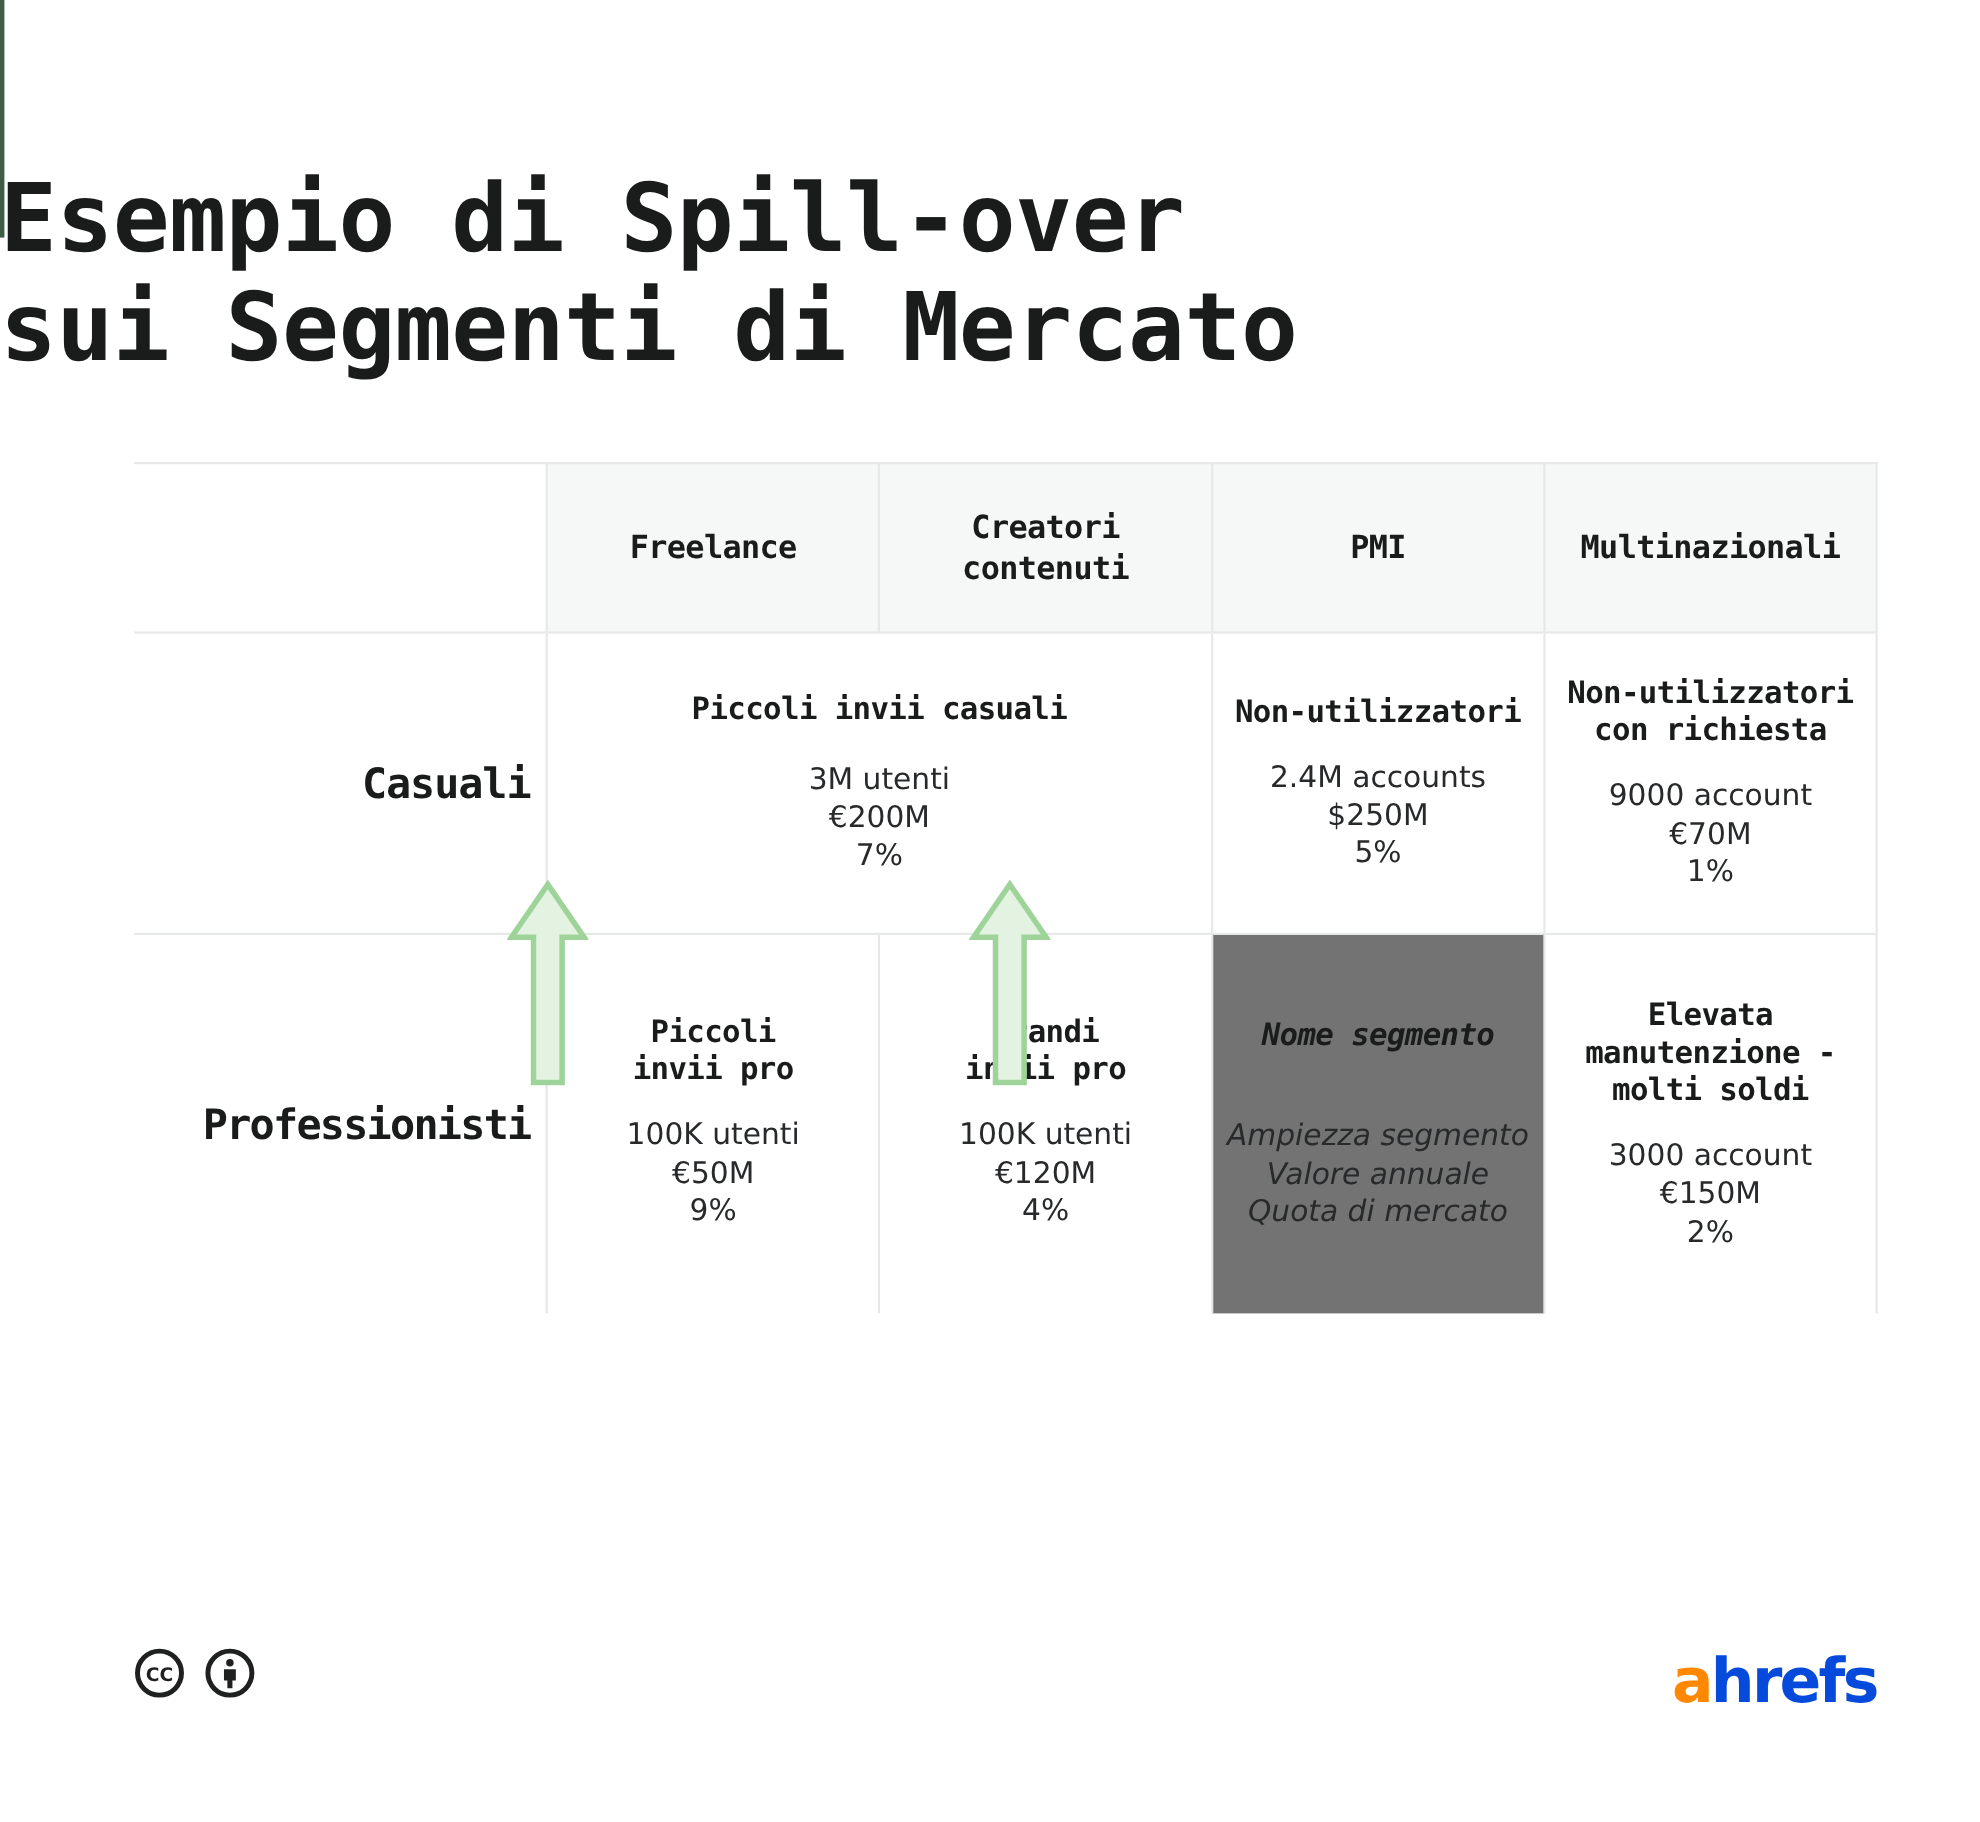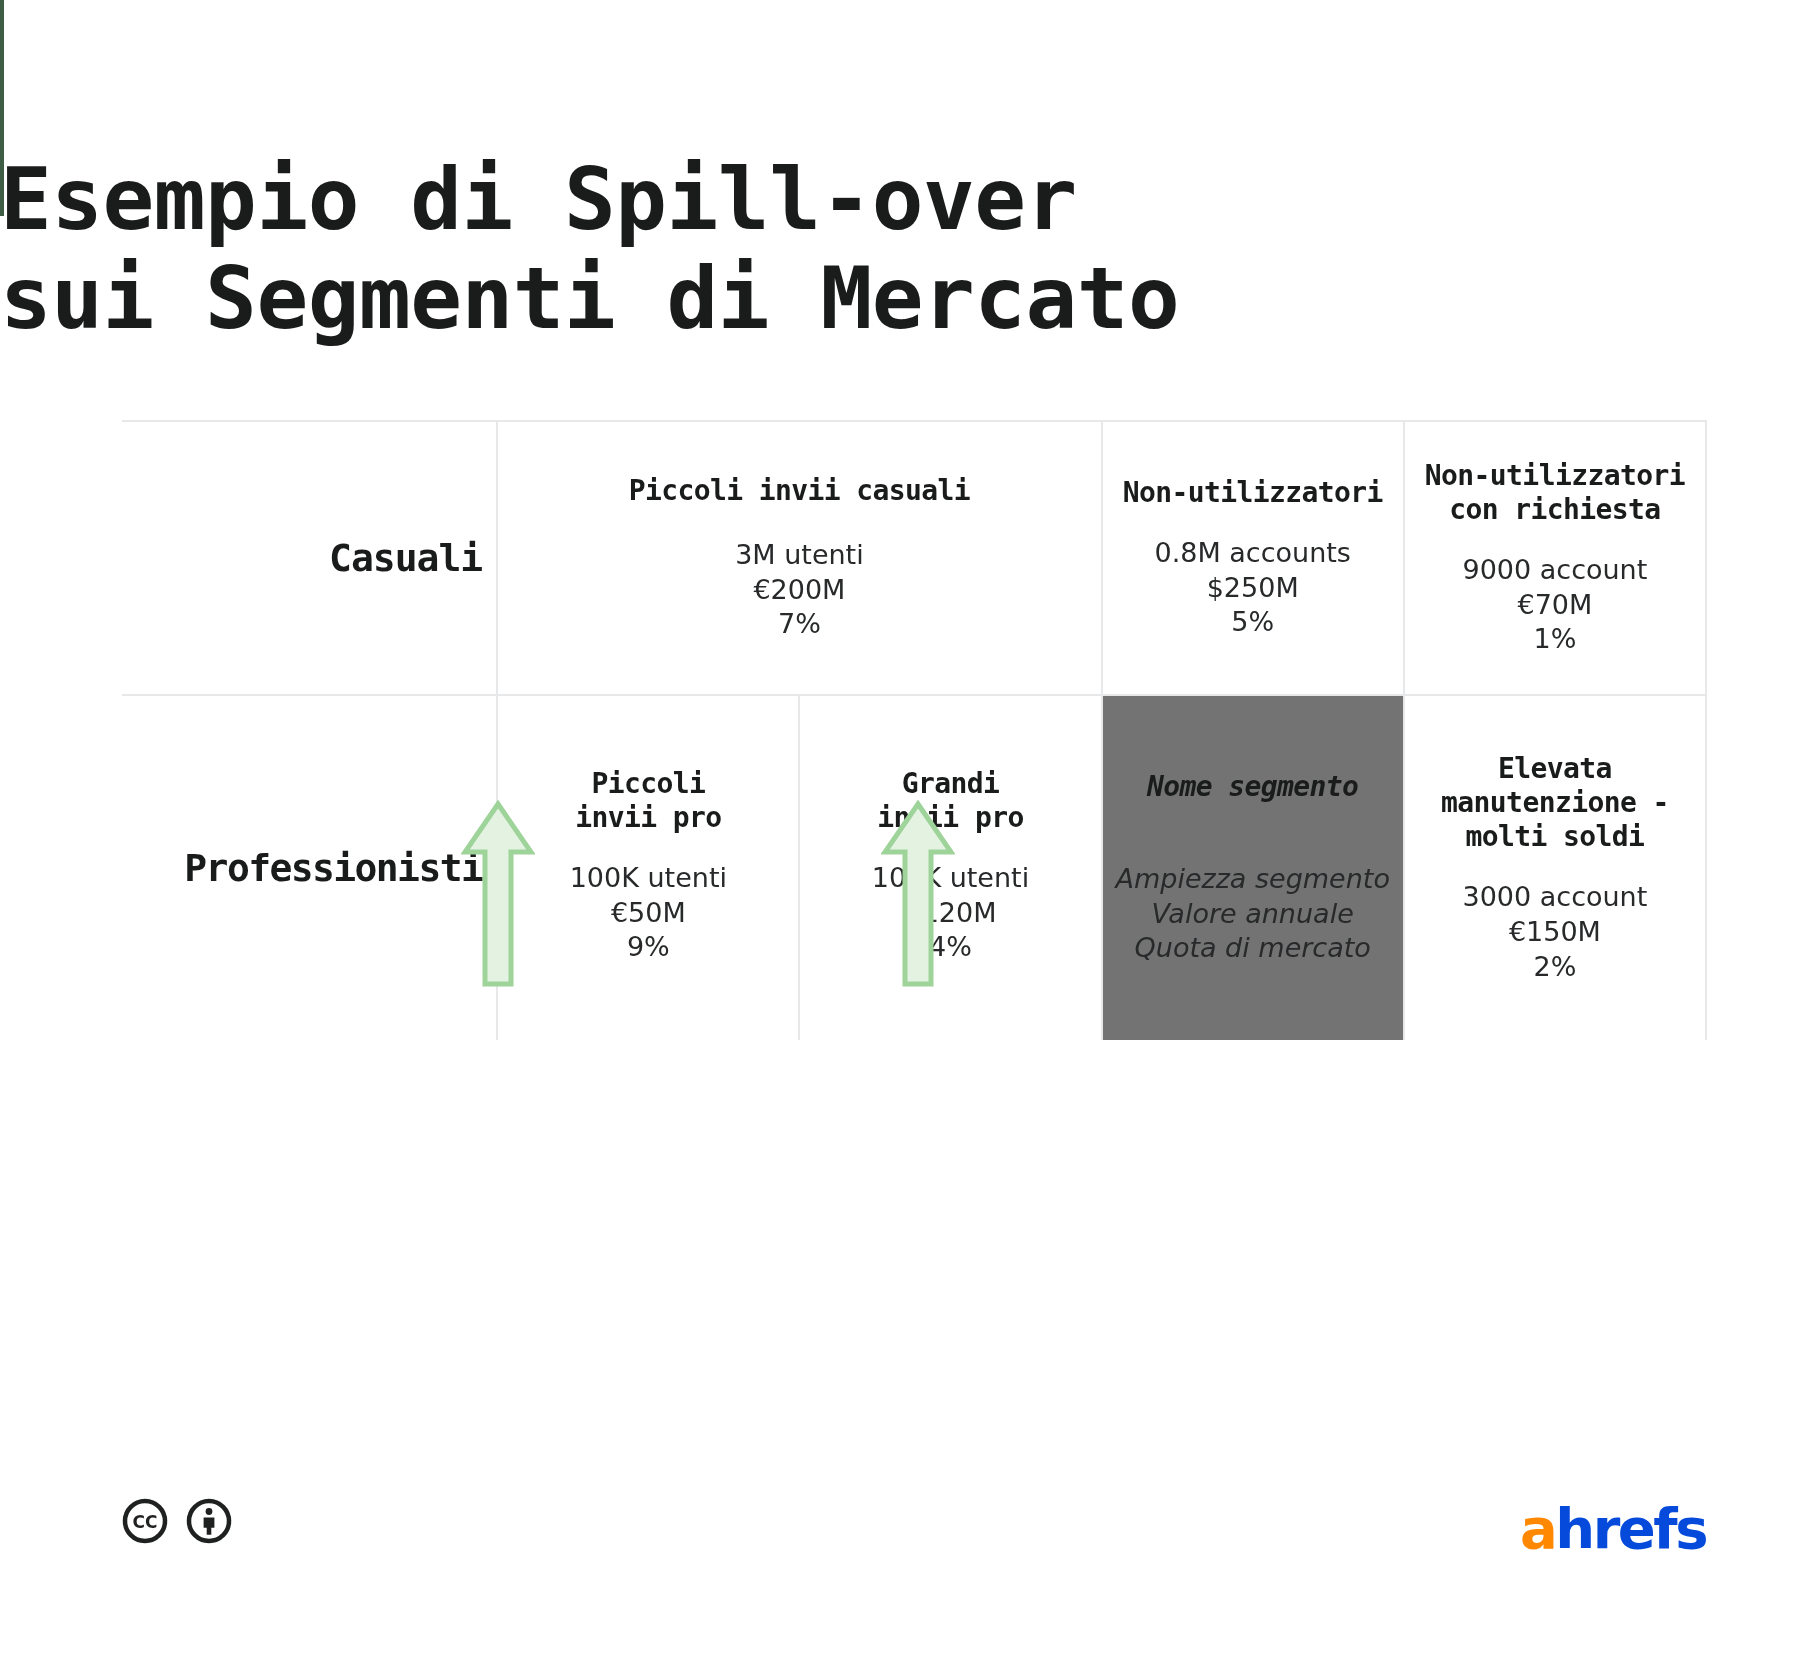--- a/index.html
+++ b/index.html
@@ -206,37 +206,53 @@
   <table>
     <colgroup>
       <col class="c-rowhdr">
       <col class="c-col">
         <col class="c-col">
         <col class="c-col">
         <col class="c-col">
     </colgroup>
     <tbody>
 
+      <tr class="sub-row">
+        <td class="sub-empty"></td>
+        <td class="first-sub">
+          <div class="sub-label">Freelance</div>
+        </td>
+        <td>
+          <div class="sub-label">Creatori
+contenuti</div>
+        </td>
+        <td>
+          <div class="sub-label">PMI</div>
+        </td>
+        <td>
+          <div class="sub-label">Multinazionali</div>
+        </td>
+      </tr>
 
       <tr class="body-row row-casuali">
         <td class="rowhdr">
           <div class="rowhdr-label">Casuali</div>
         </td>
         <td class="first-body merged-people" colspan="2">
           <div class="cell-inner">
             <div class="cell-title">Piccoli invii casuali</div>
             <div class="cell-stats">3M utenti
 €200M
 7%</div>
           </div>
         </td>
         <td>
           <div class="cell-inner">
             <div class="cell-title">Non-utilizzatori</div>
-            <div class="cell-stats">0.8M accounts
+            <div class="cell-stats">2.4M accounts
 $250M
 5%</div>
           </div>
         </td>
         <td>
           <div class="cell-inner">
             <div class="cell-title">Non-utilizzatori
 con richiesta</div>
             <div class="cell-stats">9000 account
 €70M

